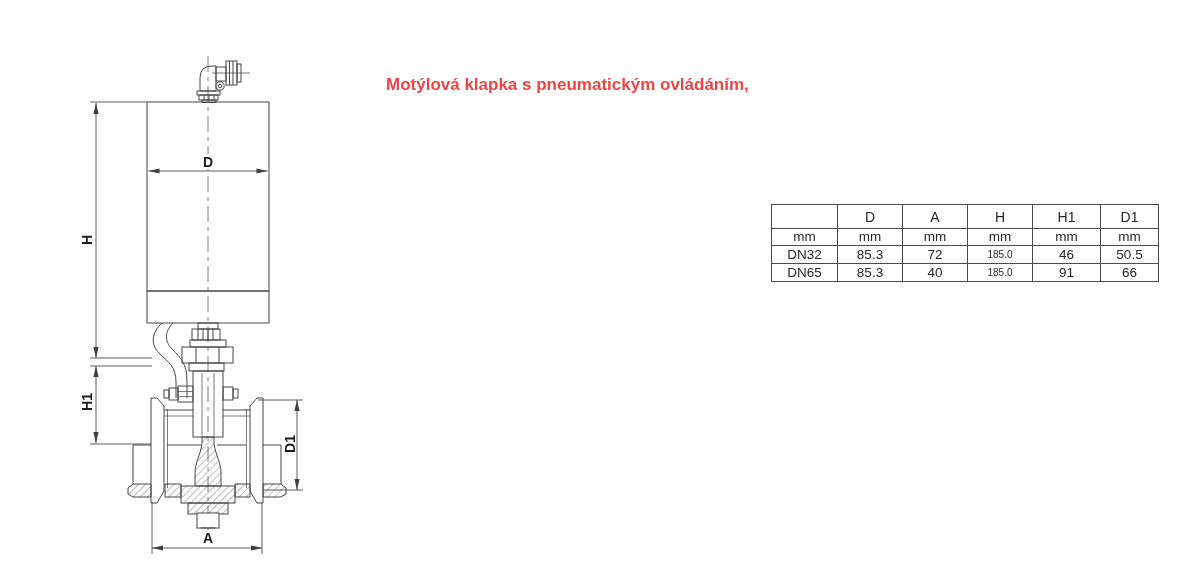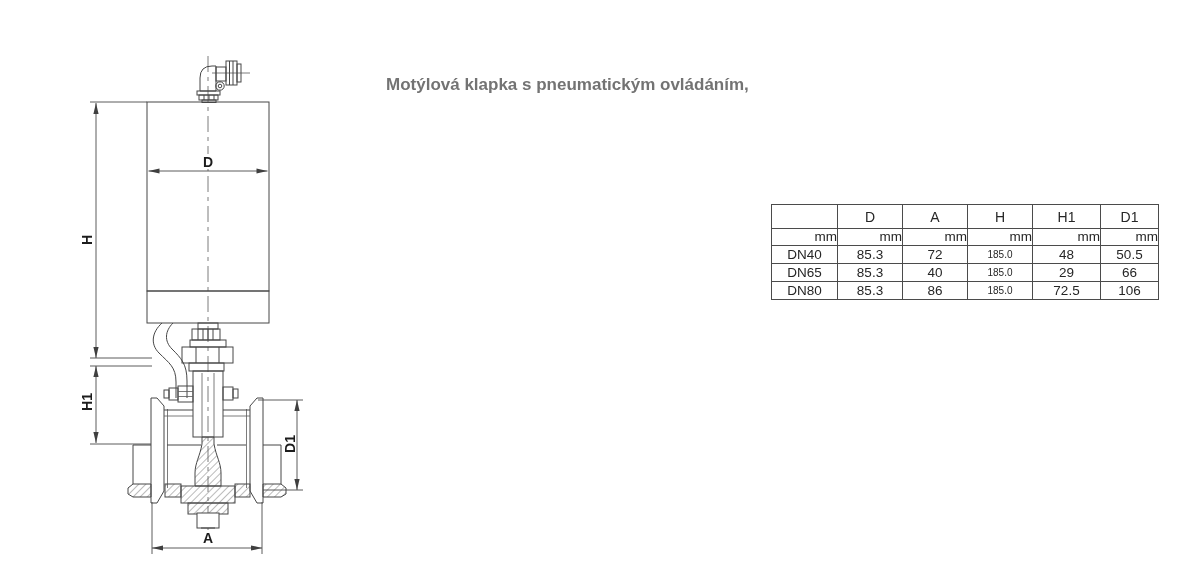--- a/index.html
+++ b/index.html
@@ -1,38 +1,38 @@
 <!DOCTYPE html>
 <html><head>
 <meta charset="utf-8">
 <style>
   html,body{margin:0;padding:0;background:#fff;}
   #page{position:relative;width:1200px;height:576px;background:#ffffff;overflow:hidden;
         font-family:"Liberation Sans", sans-serif;}
   
   #title{position:absolute;left:386px;top:71px;width:430px;
-         font-size:17px;font-weight:700;line-height:28px;color:#737373;}
+         font-size:17px;font-weight:700;line-height:28px;color:#ef4444;}
   
   #drawing{position:absolute;left:0;top:0;}
   .ln{stroke:#474747;stroke-width:1;fill:none;}
   .thin{stroke:#5a5a5a;stroke-width:0.8;fill:none;}
   .dim{stroke:#4a4a4a;stroke-width:0.9;fill:none;}
   .arr{fill:#3f3f3f;stroke:none;}
   .hatched{fill:url(#hatch);stroke:#474747;stroke-width:1;}
   .whitefill{fill:#ffffff;stroke:#474747;stroke-width:1;}
   .dimlabel{font-family:"Liberation Sans", sans-serif;font-size:14px;font-weight:700;
             fill:#1c1c1c;text-anchor:middle;}
   .labelbg{fill:#ffffff;stroke:none;}
   
   #spec-table{position:absolute;left:771px;top:204px;border-collapse:collapse;
               table-layout:fixed;color:#262626;}
   #spec-table td{border:1px solid #4b4b4b;text-align:center;vertical-align:middle;
                  padding:0;font-size:13.5px;height:17px;line-height:1;}
   #spec-table tr.header-row td{height:23px;font-size:14px;}
-  #spec-table tr.units-row td{height:16px;text-align:right;}
+  #spec-table tr.units-row td{height:16px;}
   #spec-table td.small{font-size:10px;}
 </style>
 </head>
 <body>
 
 <div id="page">
 
   <div id="title">
     <div>Motýlová klapka s pneumatickým ovládáním,</div>
   </div>
@@ -198,39 +198,31 @@
     </tr>
     <tr class="units-row">
       <td>mm</td>
       <td>mm</td>
       <td>mm</td>
       <td>mm</td>
       <td>mm</td>
       <td>mm</td>
     </tr>
     <tr>
-      <td>DN40</td>
+      <td>DN32</td>
       <td>85.3</td>
       <td>72</td>
       <td class="small">185.0</td>
-      <td>48</td>
+      <td>46</td>
       <td>50.5</td>
     </tr>
     <tr>
       <td>DN65</td>
       <td>85.3</td>
       <td>40</td>
       <td class="small">185.0</td>
-      <td>29</td>
+      <td>91</td>
       <td>66</td>
-    </tr>
-    <tr>
-      <td>DN80</td>
-      <td>85.3</td>
-      <td>86</td>
-      <td class="small">185.0</td>
-      <td>72.5</td>
-      <td>106</td>
     </tr>
   </tbody>
     </table>
 
 </div>
 
 </body></html>

